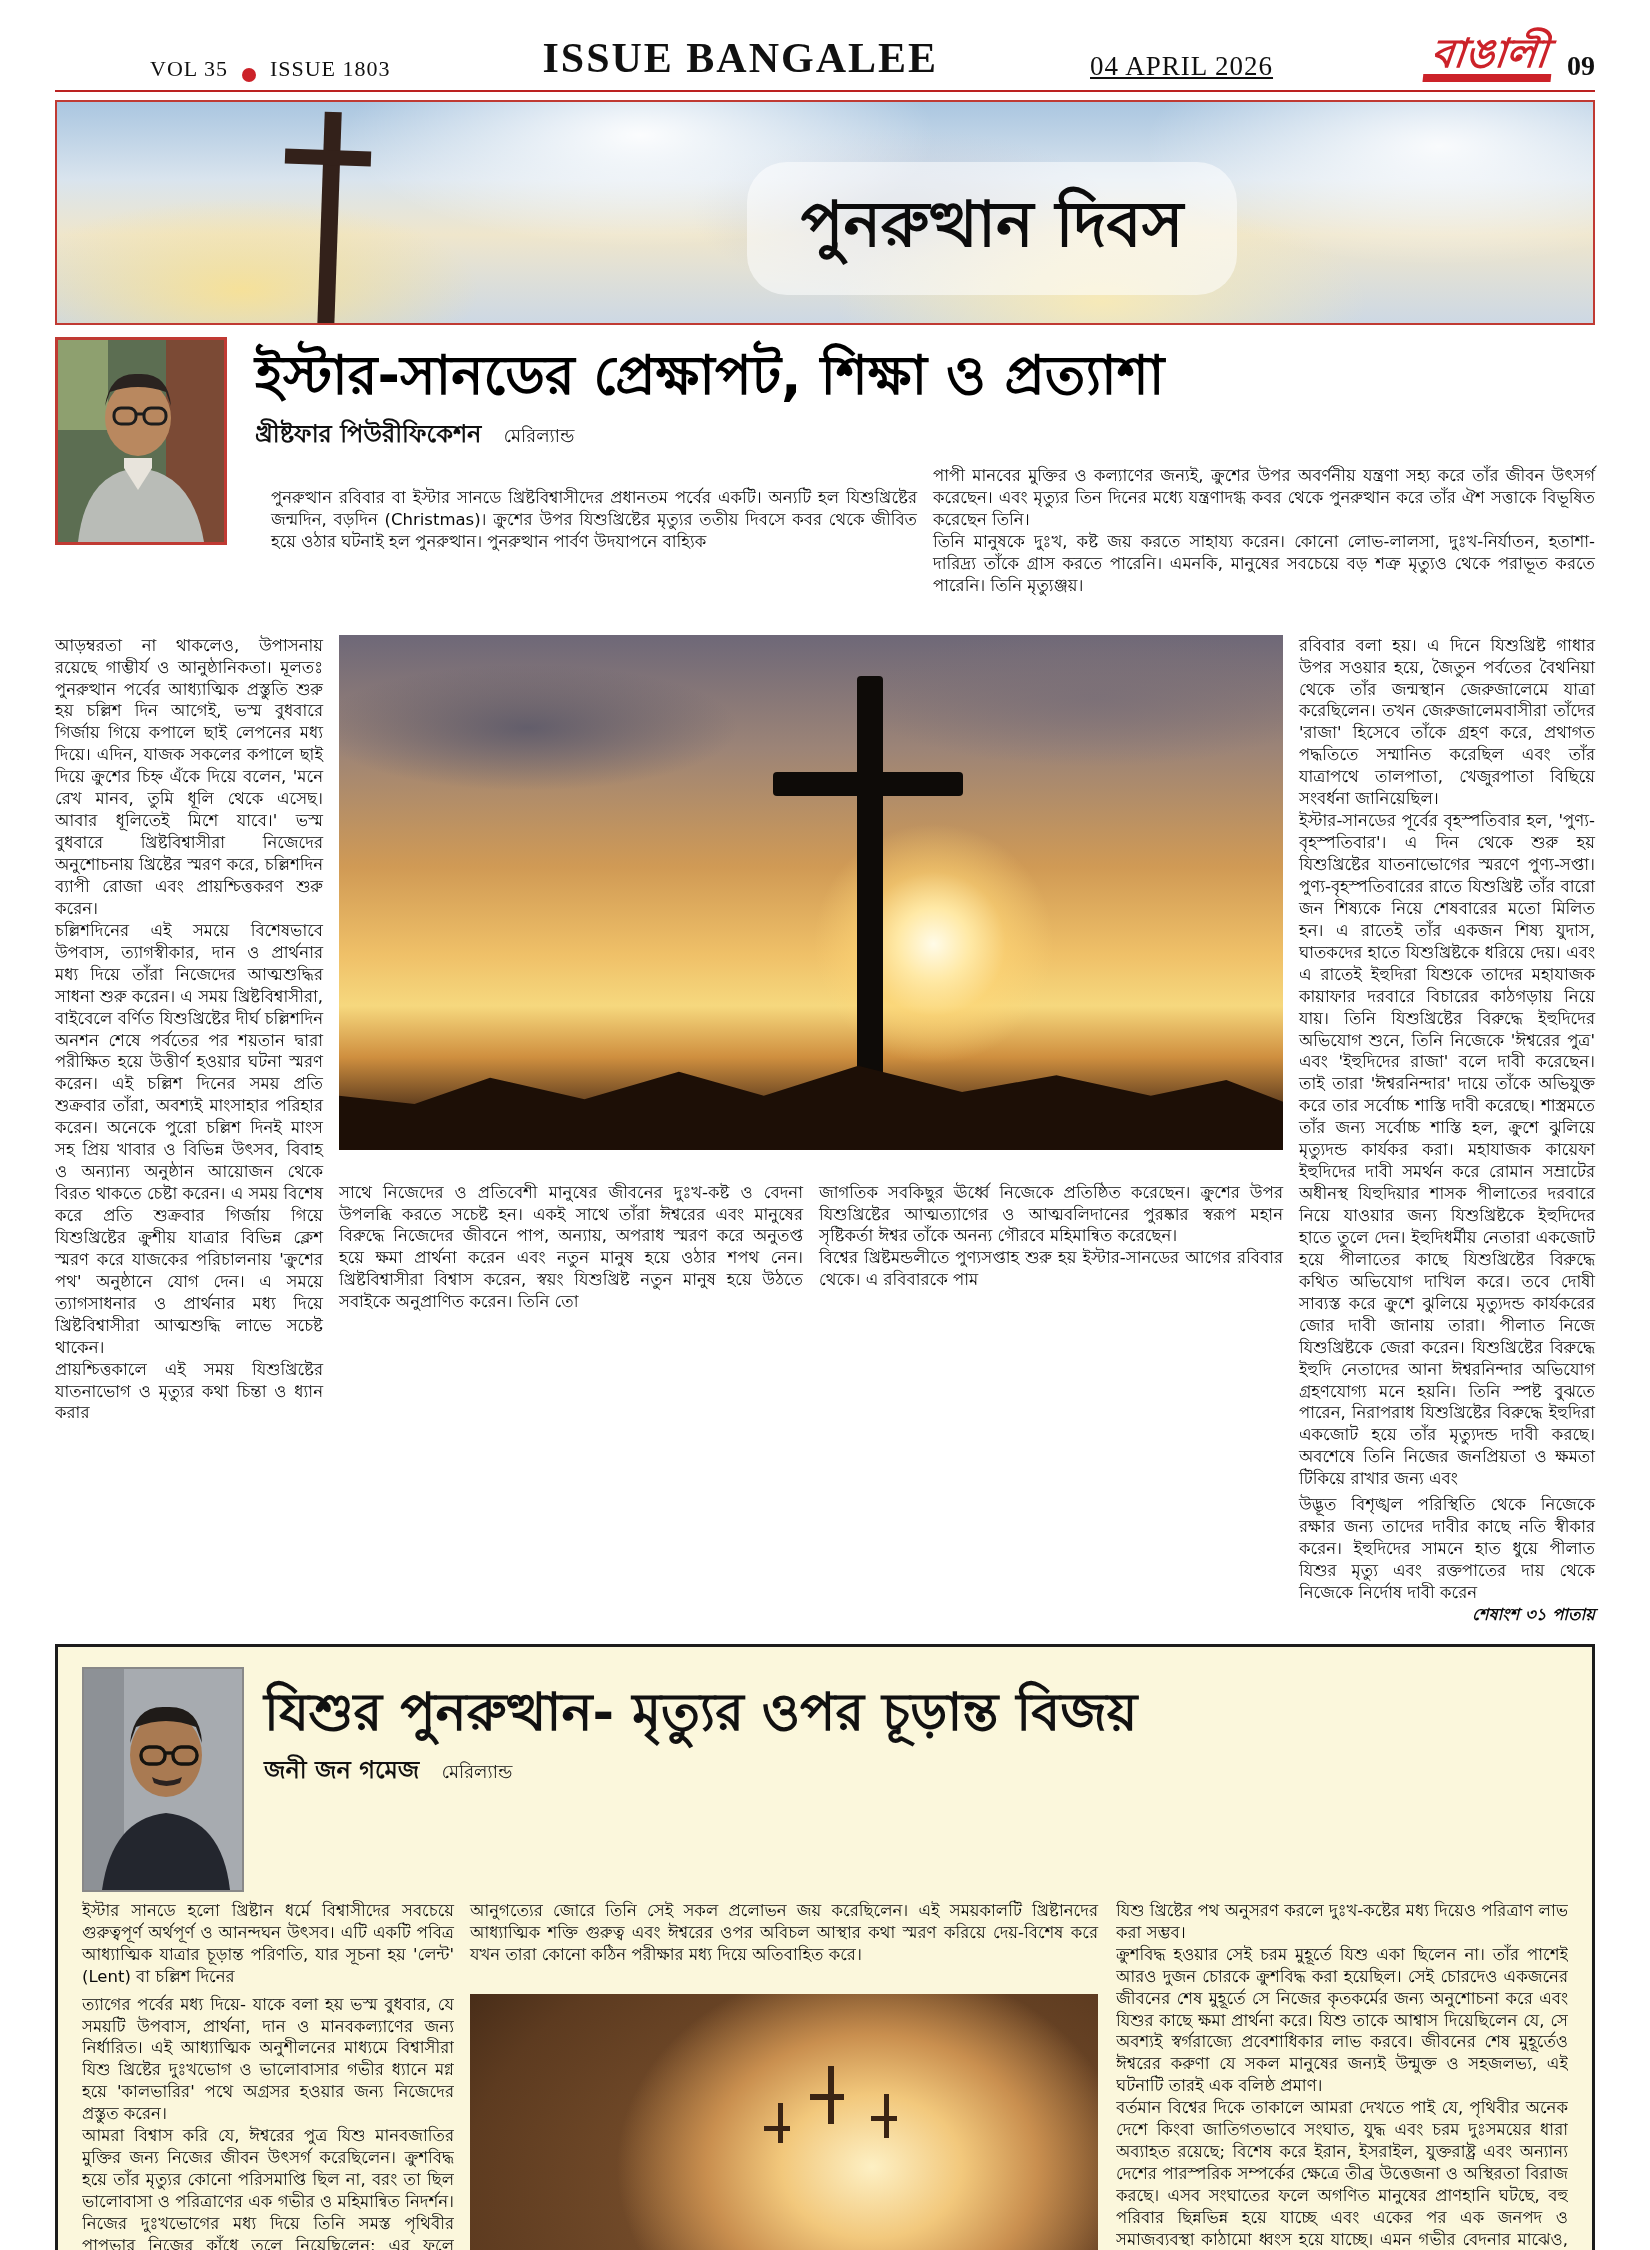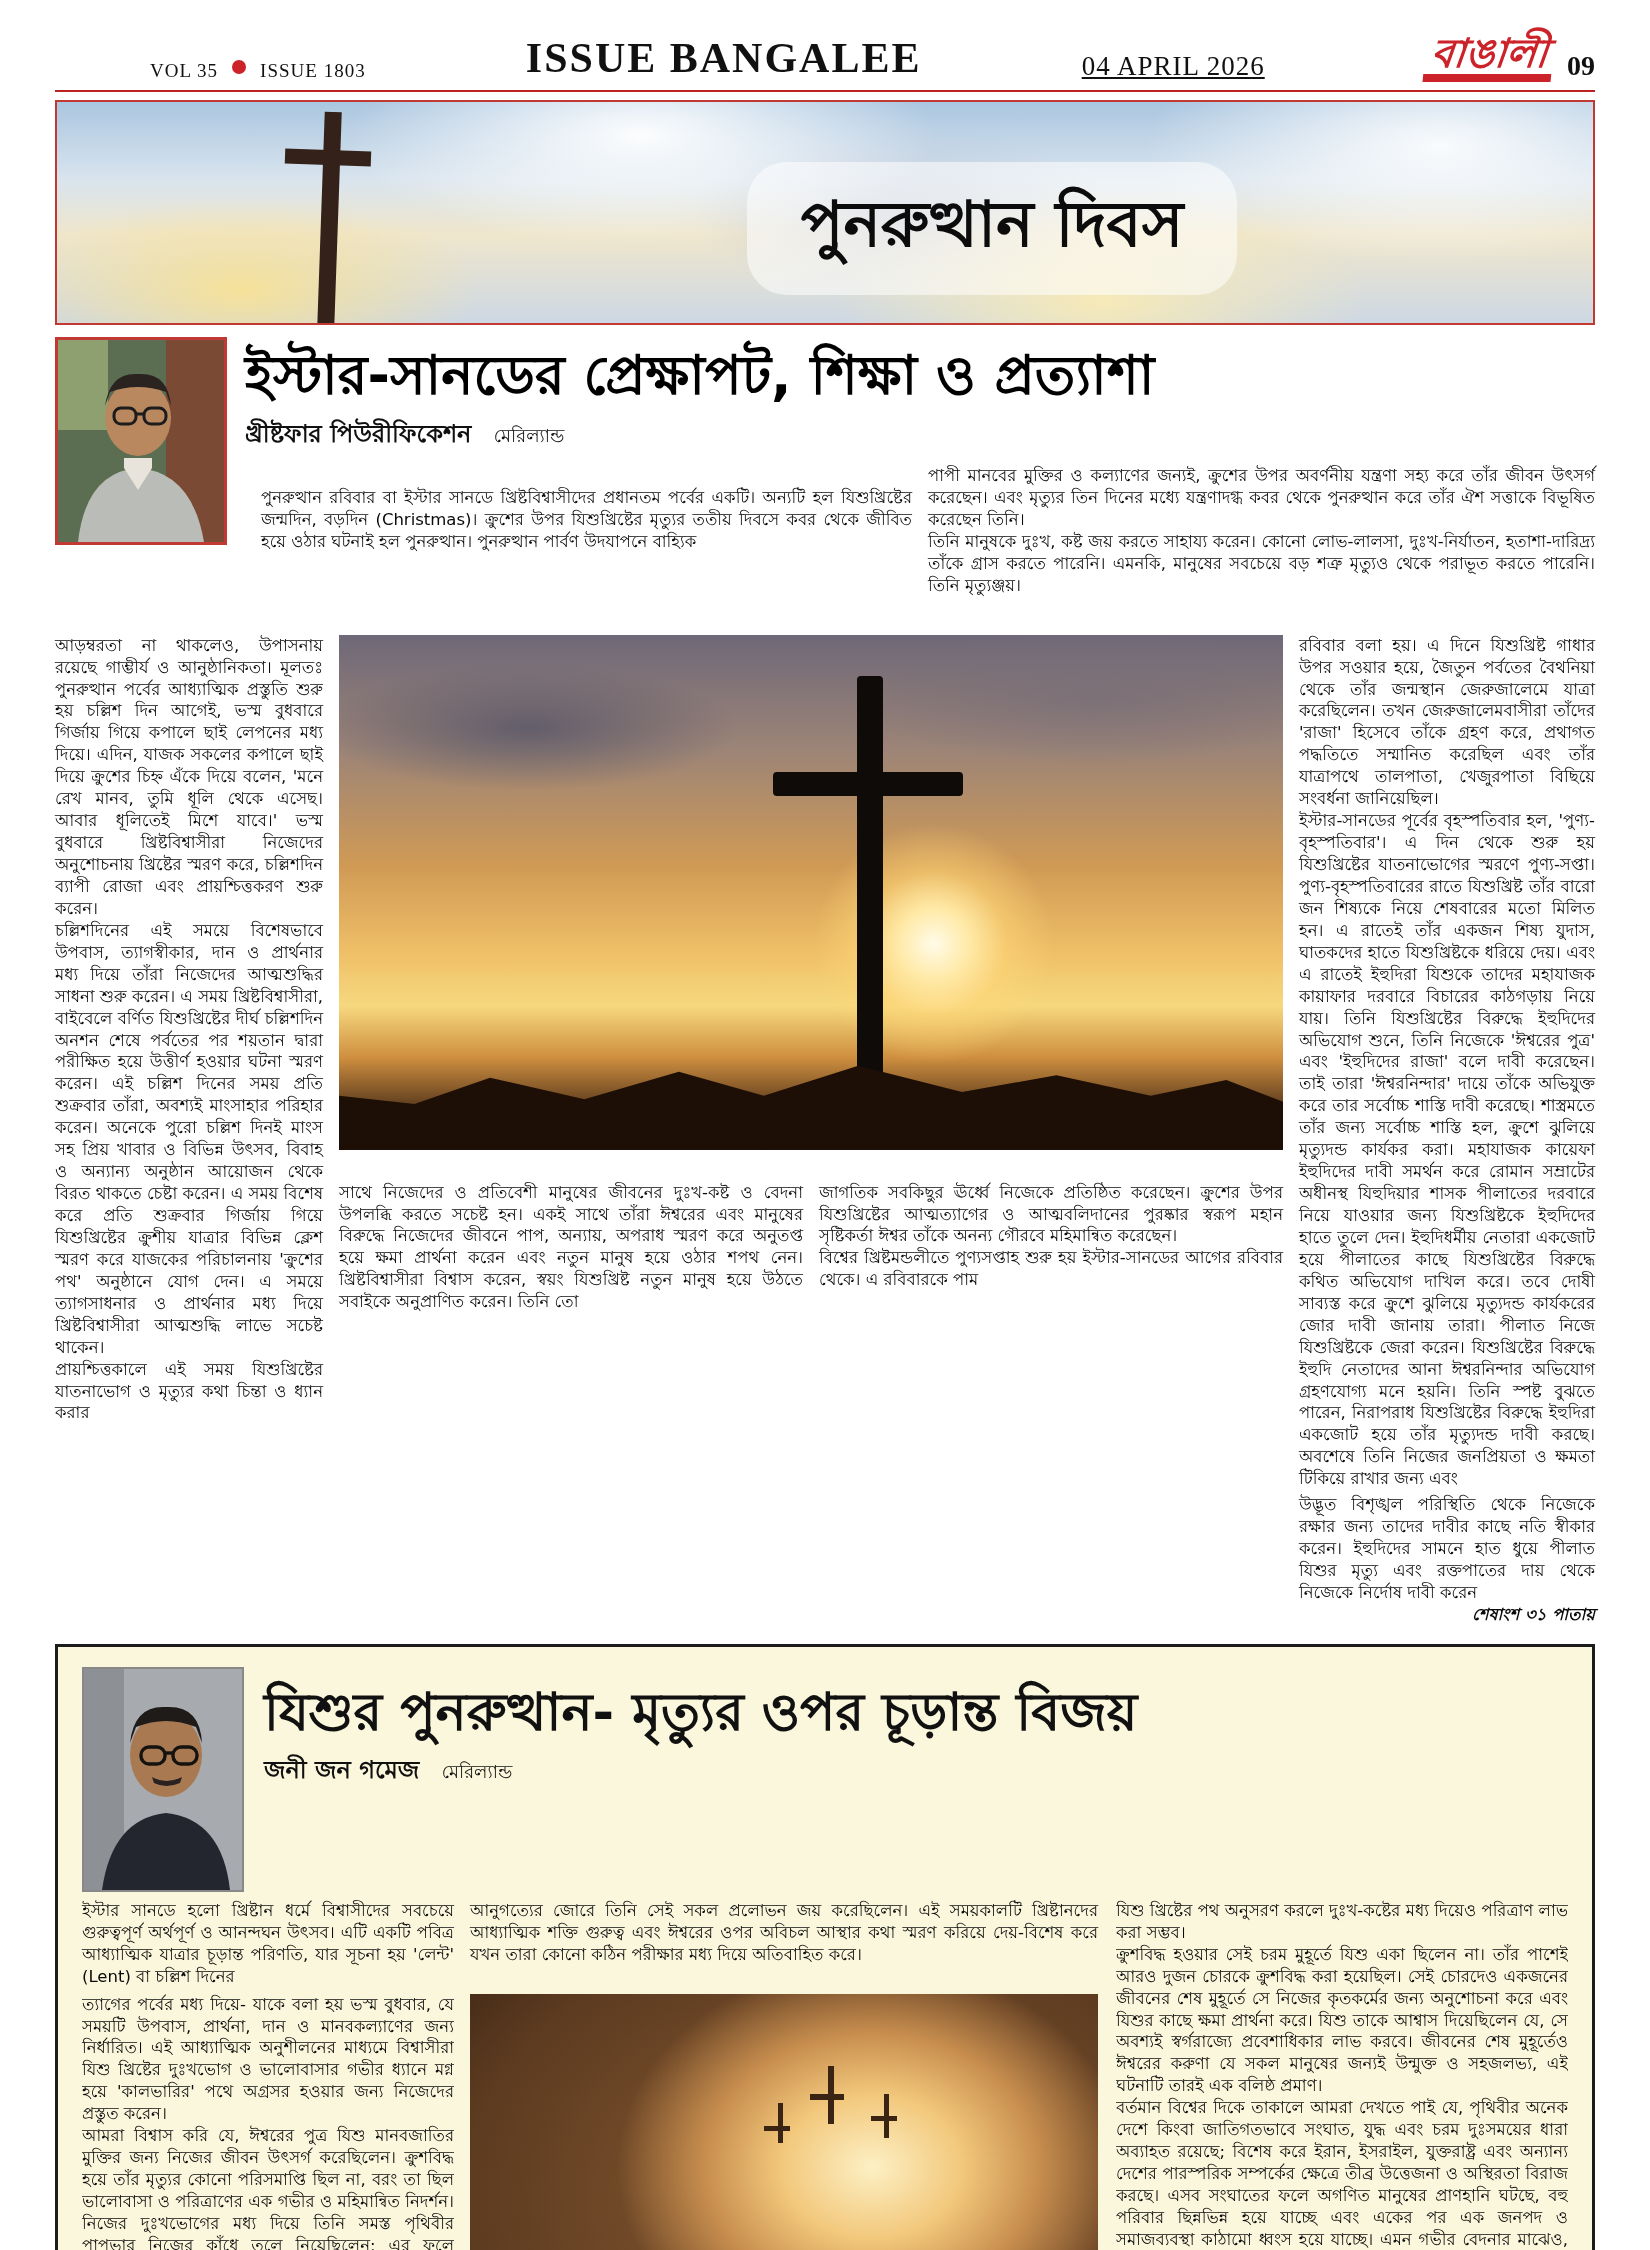--- a/index.html
+++ b/index.html
@@ -7,21 +7,21 @@
   .page {
     position:relative; width:1650px; height:2250px; margin:0 auto;
     background:#ffffff; overflow:hidden;
     font-family:"Liberation Serif", serif; color:#111;
   }
   
   .masthead {
     display:flex; align-items:flex-end; justify-content:space-between;
     padding:34px 55px 6px 150px;
   }
-  .mh-left { display:flex; align-items:flex-start; gap:14px; font-size:19px; letter-spacing:1px; }
+  .mh-left { display:flex; align-items:flex-end; gap:14px; font-size:22px; letter-spacing:1px; }
   .red-dot { width:14px; height:14px; border-radius:50%; background:#cc2229; display:inline-block; }
   .mh-title { font-size:42px; font-weight:bold; letter-spacing:2px; }
   .mh-date { font-size:27px; letter-spacing:1px;text-decoration:underline; }
   .mh-logo-wrap { display:flex; align-items:flex-end; gap:14px; }
   .mh-logo {
     background:#fff; color:#cc2229; font-weight:bold; font-style:italic;
     font-size:40px; line-height:0.9; padding:2px 6px;
     border-bottom:8px solid #cc2229; transform:skewX(-6deg);
   }
   .mh-page { font-size:28px; font-weight:bold; }
@@ -43,21 +43,21 @@
   .banner-cross .h { position:absolute; left:0; top:38px; width:86px; height:15px; background:#33211a; transform:rotate(2deg); }
   .banner-title {
     position:absolute; left:690px; top:60px; width:490px; padding:14px 10px;
     background:rgba(255,255,255,.55); border-radius:40px;
     font-family:"DejaVu Sans", sans-serif;
     font-size:63px; font-weight:bold; text-align:center; color:#0c0c0c;
   }
 
   
   .a1 { margin:12px 55px 0 55px; }
-  .a1-head { display:flex; gap:18px; }
+  .a1-head { display:flex; gap:28px; }
   .a1-photo {
     flex:0 0 172px; height:208px; border:3px solid #c03a33; overflow:hidden; background:#6b7f5a;
   }
   .a1-headblock { flex:1; }
   .a1-headline {
     font-family:"DejaVu Sans", sans-serif;
     font-size:54px; font-weight:bold; line-height:1.15; color:#000; padding-top:8px;
   }
   .byline { font-family:"DejaVu Sans", sans-serif; font-size:24px; font-weight:bold; margin-top:8px; }
   .byline .loc { font-size:18px; font-weight:normal; margin-left:14px; }

